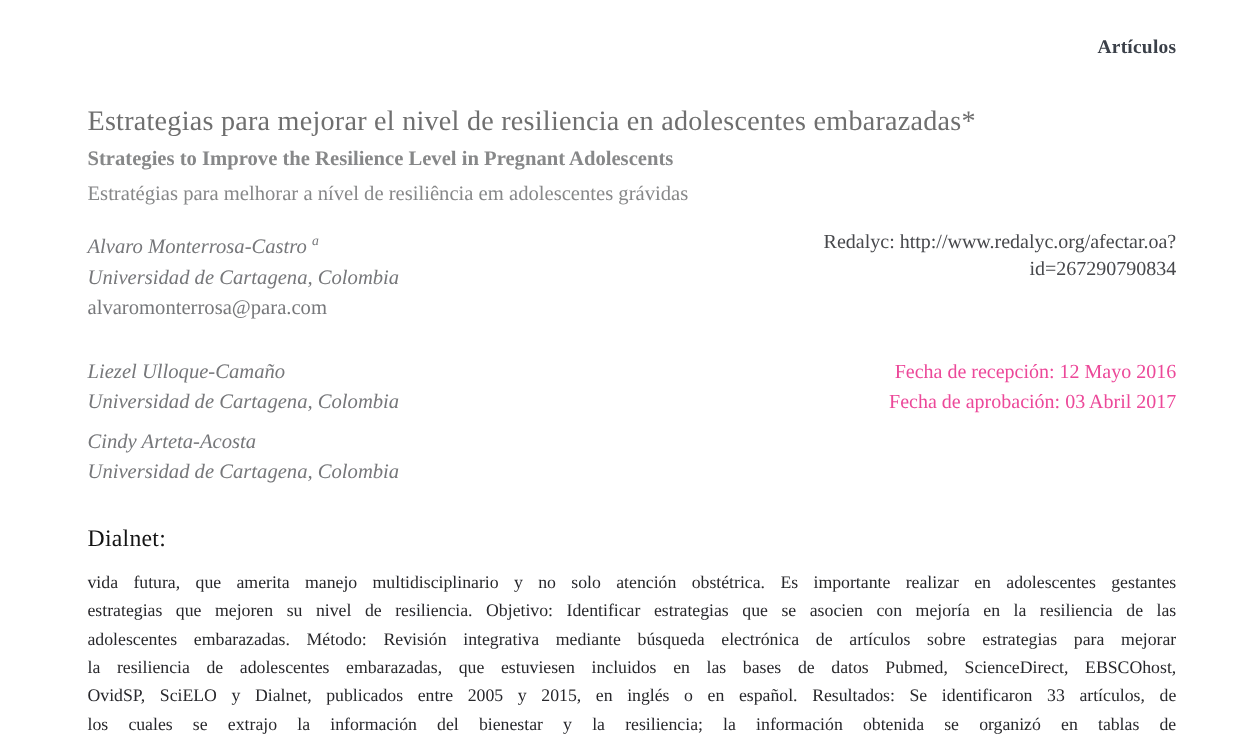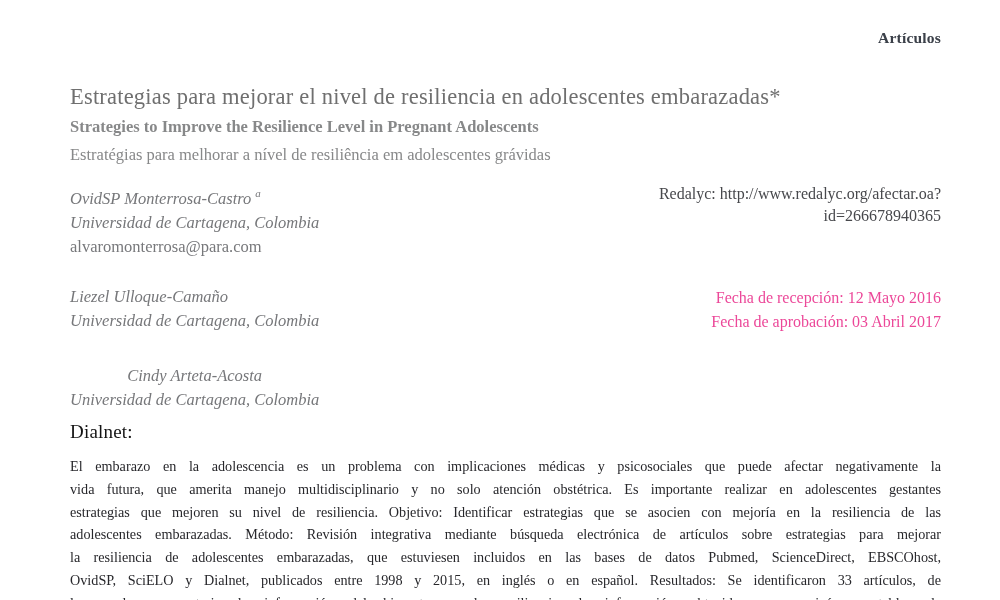--- a/index.html
+++ b/index.html
@@ -32,21 +32,21 @@
     letter-spacing: 0.2px;
   }
 
   .subtitle { position: absolute; left: 70px; width: 820px; font-size: 16.5px; color: #878889; }
   .subtitle-en { top: 117px; font-weight: bold; }
   .subtitle-pt { top: 145px; }
 
   .author-block { position: absolute; left: 70px; color: #76777a; font-size: 16.5px; line-height: 24px; }
   .author-block-1 { top: 181px; }
   .author-block-2 { top: 285px; }
-  .author-block-3 { top: 364px; text-align: center; }
+  .author-block-3 { top: 341px; }
   .author-name, .author-affil { font-style: italic; }
   .author-name sup { font-size: 11px; font-style: italic; margin-left: 4px; }
   .author-email { font-style: normal; color: #77787b; }
 
   .meta-right { position: absolute; right: 59px; text-align: right; color: #47484c; }
   .redalyc-block { top: 183px; font-size: 16px; line-height: 21.5px; }
   .dates-block { top: 286px; font-size: 16px; line-height: 23.5px; color: #ec4899; }
 
   .abstract-heading {
     position: absolute;
@@ -81,50 +81,49 @@
 
   <div class="section-label">Artículos</div>
 
   <h1 class="title" style="margin:0; font-weight:400;">Estrategias para mejorar el nivel de resiliencia en adolescentes embarazadas*</h1>
 
   <div class="subtitle subtitle-en">Strategies to Improve the Resilience Level in Pregnant Adolescents</div>
 
   <div class="subtitle subtitle-pt">Estratégias para melhorar a nível de resiliência em adolescentes grávidas</div>
 
   <div class="author-block author-block-1">
-    <div class="author-name"><span>OvidSP Monterrosa-Castro</span><sup>a</sup></div>
+    <div class="author-name"><span>Alvaro Monterrosa-Castro</span><sup>a</sup></div>
     <div class="author-affil">Universidad de Cartagena, Colombia</div>
     <div class="author-email">alvaromonterrosa@para.com</div>
   </div>
 
   <div class="author-block author-block-2">
     <div class="author-name">Liezel Ulloque-Camaño</div>
     <div class="author-affil">Universidad de Cartagena, Colombia</div>
   </div>
 
   <div class="author-block author-block-3">
     <div class="author-name">Cindy Arteta-Acosta</div>
     <div class="author-affil">Universidad de Cartagena, Colombia</div>
   </div>
 
   <div class="meta-right redalyc-block">
     <div>Redalyc: http://www.redalyc.org/afectar.oa?</div>
-    <div>id=266678940365</div>
+    <div>id=267290790834</div>
   </div>
 
   <div class="meta-right dates-block">
     <div>Fecha de recepción: 12 Mayo 2016</div>
     <div>Fecha de aprobación: 03 Abril 2017</div>
   </div>
 
   <div class="abstract-heading">Dialnet:</div>
 
   <div class="abstract">
-    <div class="abs-line">El embarazo en la adolescencia es un problema con implicaciones médicas y psicosociales que puede afectar negativamente la</div>
     <div class="abs-line">vida futura, que amerita manejo multidisciplinario y no solo atención obstétrica. Es importante realizar en adolescentes gestantes</div>
     <div class="abs-line">estrategias que mejoren su nivel de resiliencia. Objetivo: Identificar estrategias que se asocien con mejoría en la resiliencia de las</div>
     <div class="abs-line">adolescentes embarazadas. Método: Revisión integrativa mediante búsqueda electrónica de artículos sobre estrategias para mejorar</div>
     <div class="abs-line">la resiliencia de adolescentes embarazadas, que estuviesen incluidos en las bases de datos Pubmed, ScienceDirect, EBSCOhost,</div>
-    <div class="abs-line">OvidSP, SciELO y Dialnet, publicados entre 1998 y 2015, en inglés o en español. Resultados: Se identificaron 33 artículos, de</div>
+    <div class="abs-line">OvidSP, SciELO y Dialnet, publicados entre 2005 y 2015, en inglés o en español. Resultados: Se identificaron 33 artículos, de</div>
     <div class="abs-line">los cuales se extrajo la información del bienestar y la resiliencia; la información obtenida se organizó en tablas de</div>
   </div>
 
 </div>
 
 </body></html>

